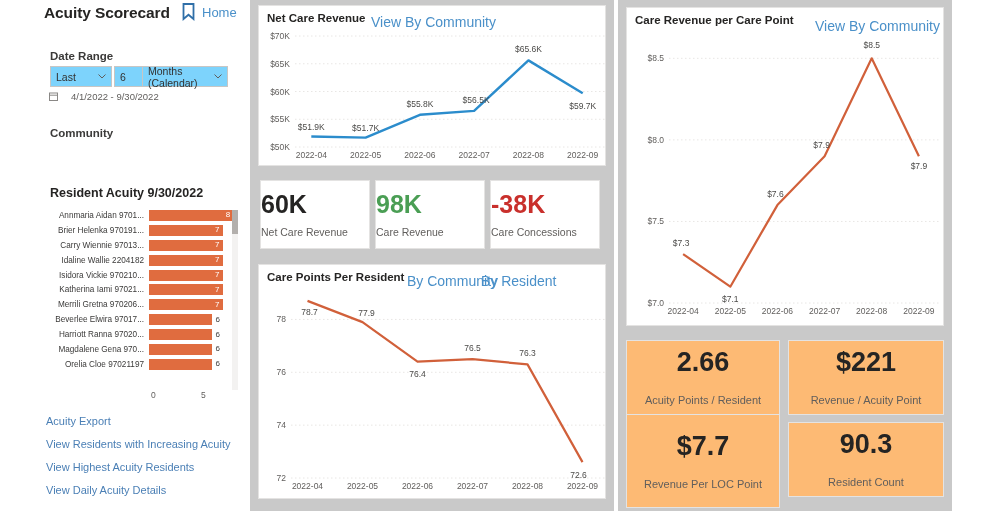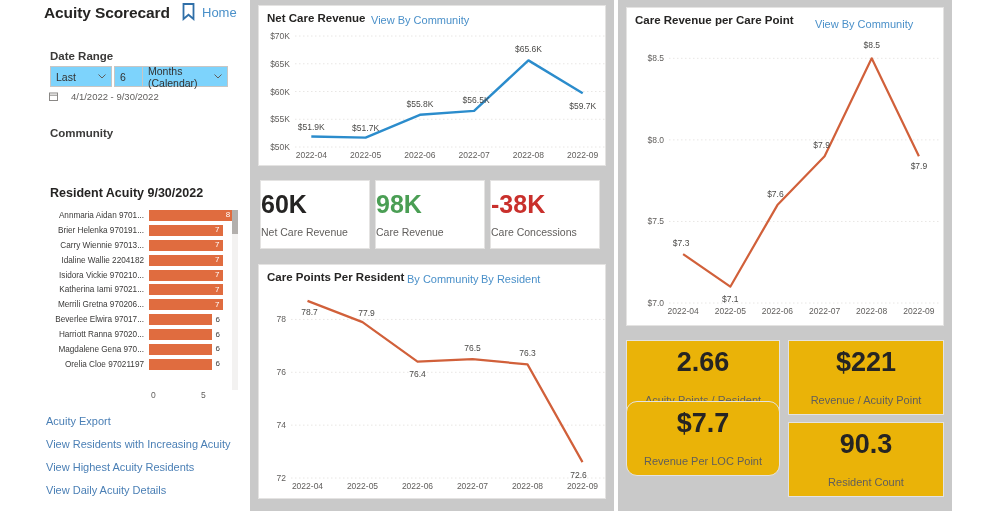--- a/index.html
+++ b/index.html
@@ -112,21 +112,21 @@
   }
   .white-card{ background:#ffffff; border:1px solid #e4e3e2; position:relative; }
 
   #net-care-card{ position:absolute; left:258px; top:5px; width:348px; height:161px; }
   #care-points-card{ position:absolute; left:258px; top:264px; width:348px; height:235px; }
 
   .card-title{
     position:absolute; left:8px; top:6px; font-size:11.5px; font-weight:bold; color:#252423;
   }
   .card-action{
-    position:absolute; font-size:11px; color:#4a90c9; cursor:pointer; top:8px;
+    position:absolute; font-size:14px; color:#4a90c9; cursor:pointer; top:8px;
   }
 
   
   .kpi-sm{
     position:absolute; background:#ffffff; border:1px solid #e4e3e2;
     display:flex; flex-direction:column; align-items:flex-start; justify-content:center;
   }
   .kpi-sm .v{ font-size:25px; font-weight:bold; line-height:1; }
   .kpi-sm .l{ font-size:10.5px; color:#605e5c; margin-top:9px; }
   #kpi-net{ left:260px; top:180px; width:110px; height:69px; }
@@ -134,28 +134,28 @@
   #kpi-con{ left:490px; top:180px; width:110px; height:69px; }
 
   
   #right-panel{
     position:absolute; left:618px; top:0; width:334px; height:511px;
     background:#c9c9c9; padding:6px;
   }
   #crpcp-card{ position:absolute; left:626px; top:7px; width:318px; height:319px; }
 
   .kpi-lg{
-    position:absolute; background:#eab308; border:1px solid #e4e3e2;
+    position:absolute; background:#fdba74; border:1px solid #e4e3e2;
     display:flex; flex-direction:column; align-items:center; justify-content:center;
   }
   .kpi-lg .v{ font-size:27px; font-weight:bold; line-height:1; color:#252423; }
   .kpi-lg .l{ font-size:11px; color:#605e5c; margin-top:18px; }
   #kpi-a{ left:626px; top:340px; width:154px; height:75px; }
   #kpi-b{ left:788px; top:340px; width:156px; height:75px; }
-  #kpi-c{ left:626px; top:401px; width:154px; height:75px;border-radius:11px; }
+  #kpi-c{ left:626px; top:414px; width:154px; height:94px; }
   #kpi-d{ left:788px; top:422px; width:156px; height:75px; }
 
   #right-edge{
     position:absolute; left:952px; top:0; width:48px; height:511px; background:#ffffff;
   }
 
   svg.plot{ position:absolute; left:0; top:0; }
   .gl{ stroke:#e8e6e4; stroke-width:1; stroke-dasharray:1.5 2.5; }
   .axtxt{ font-family:"Liberation Sans", sans-serif; font-size:8.5px; fill:#605e5c; }
   .dlbl{ font-family:"Liberation Sans", sans-serif; font-size:8.5px; fill:#4b4a48; }

